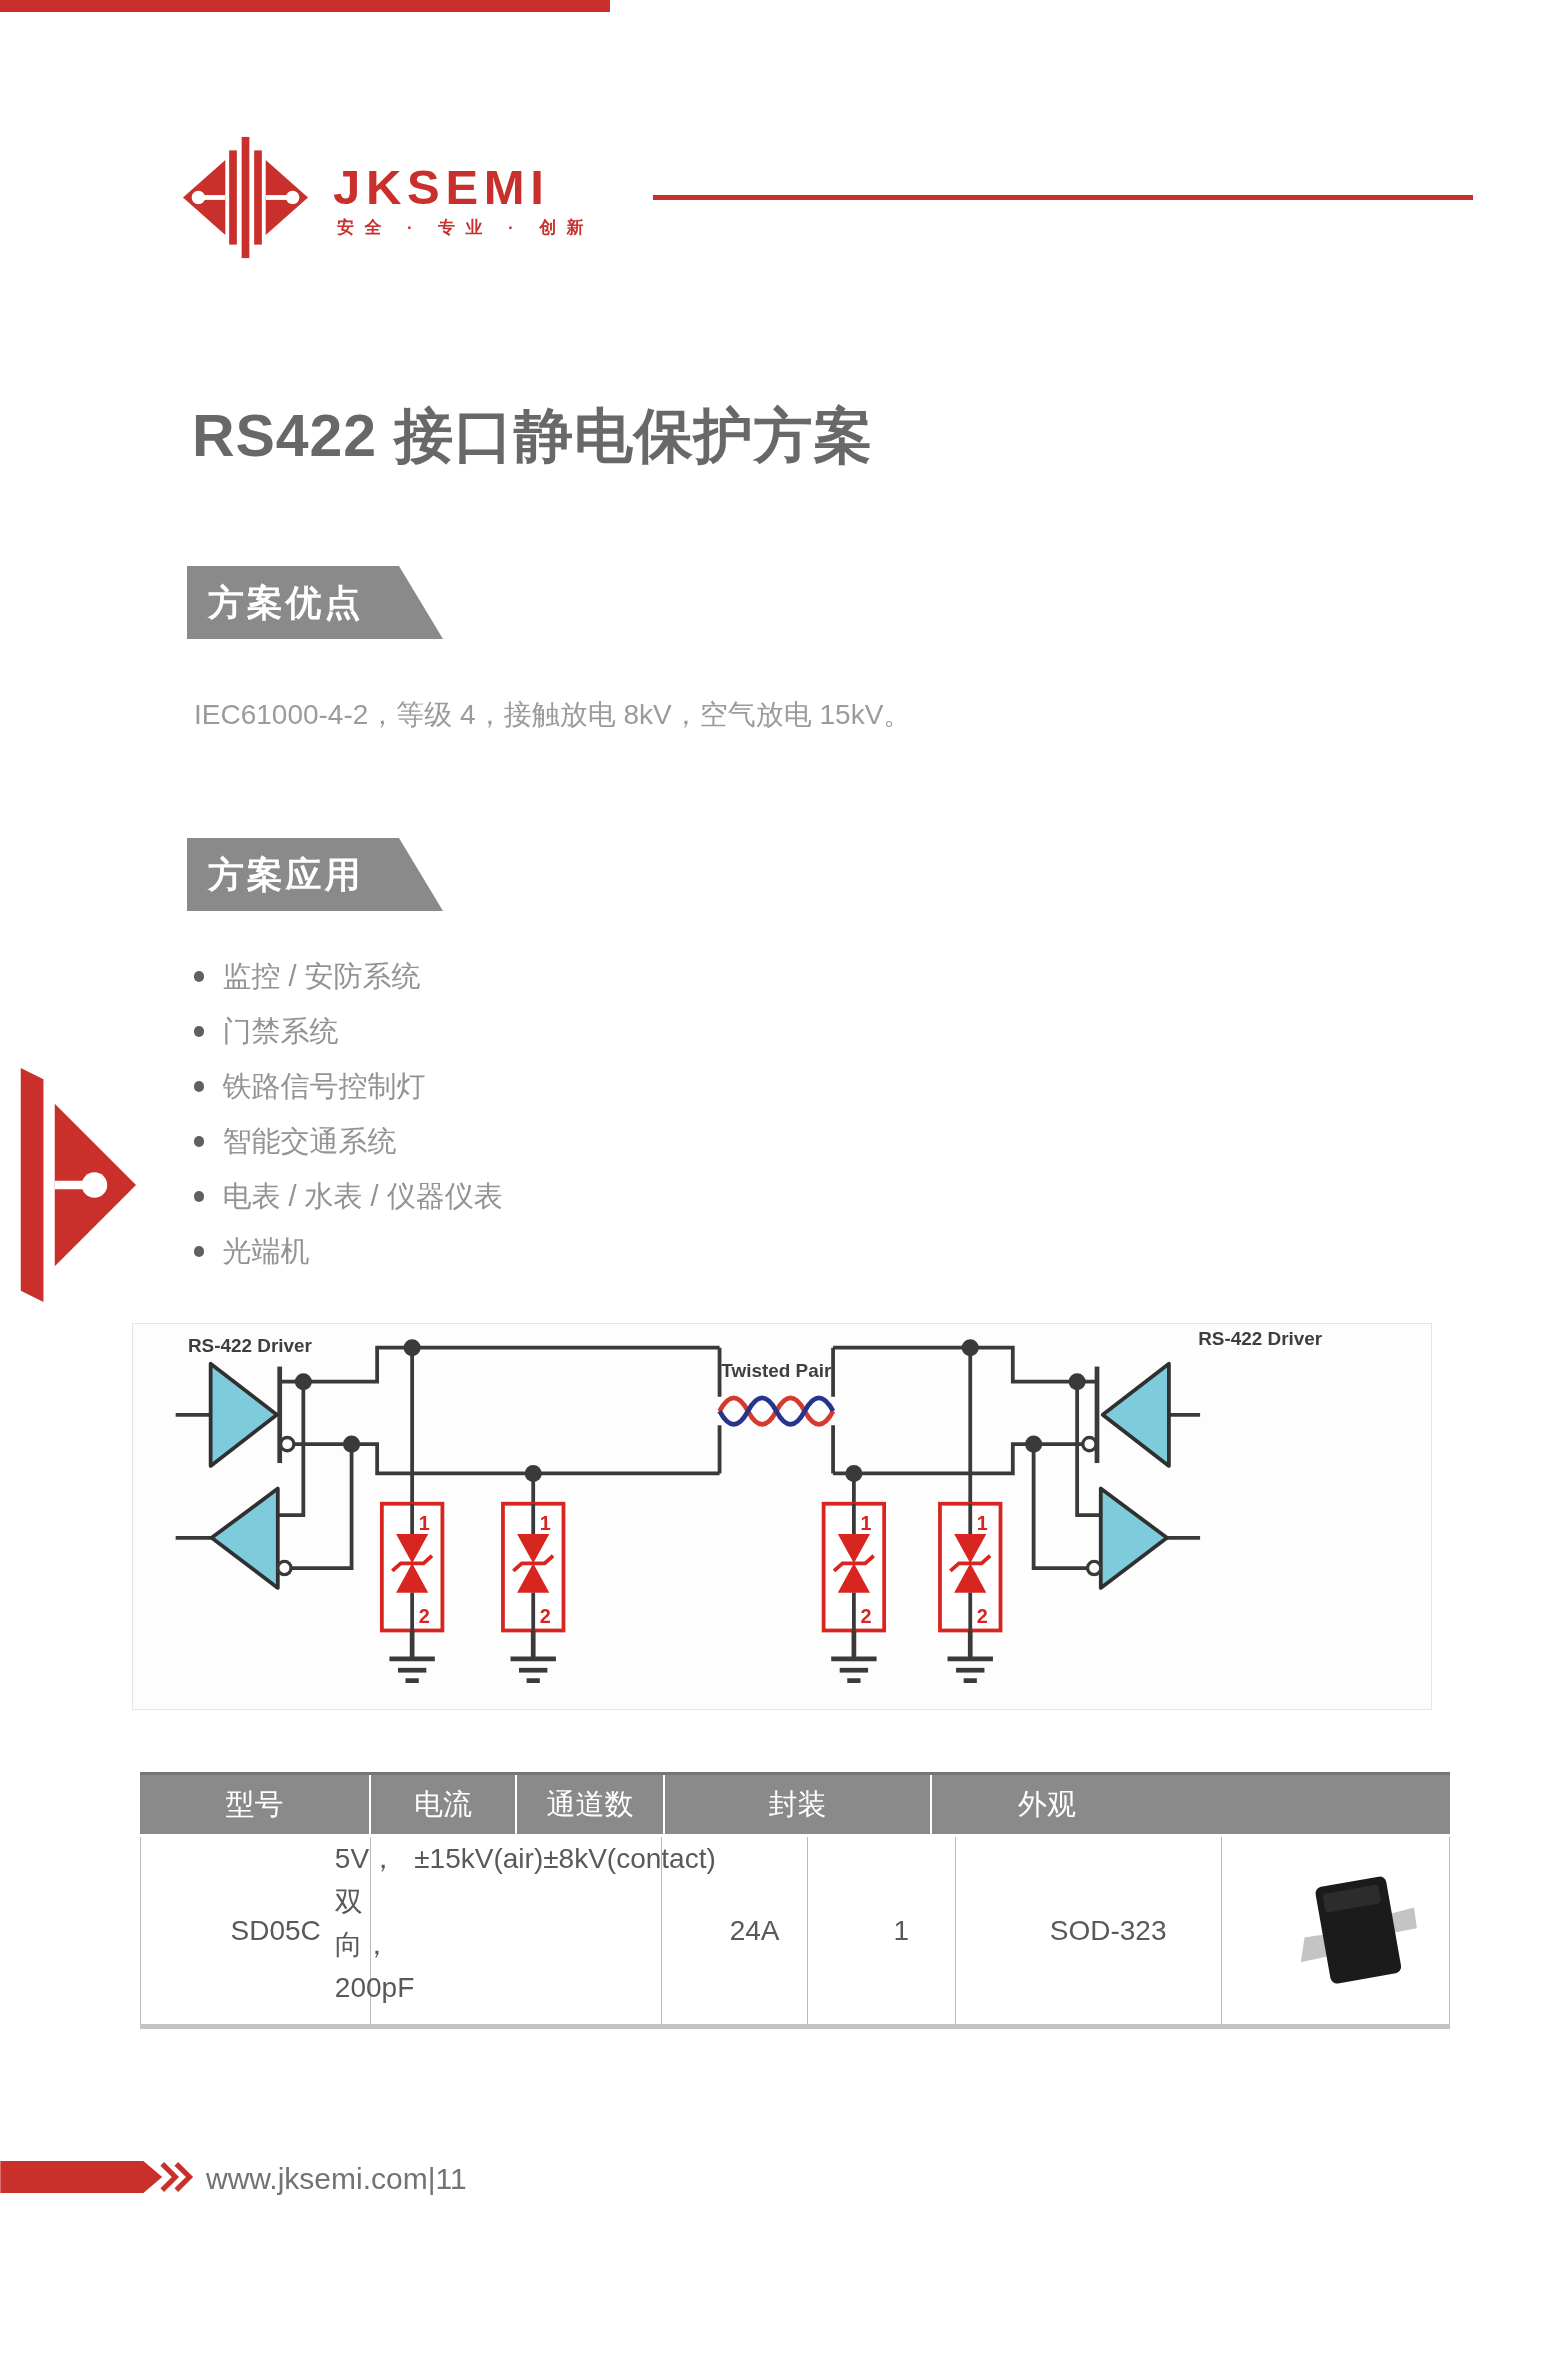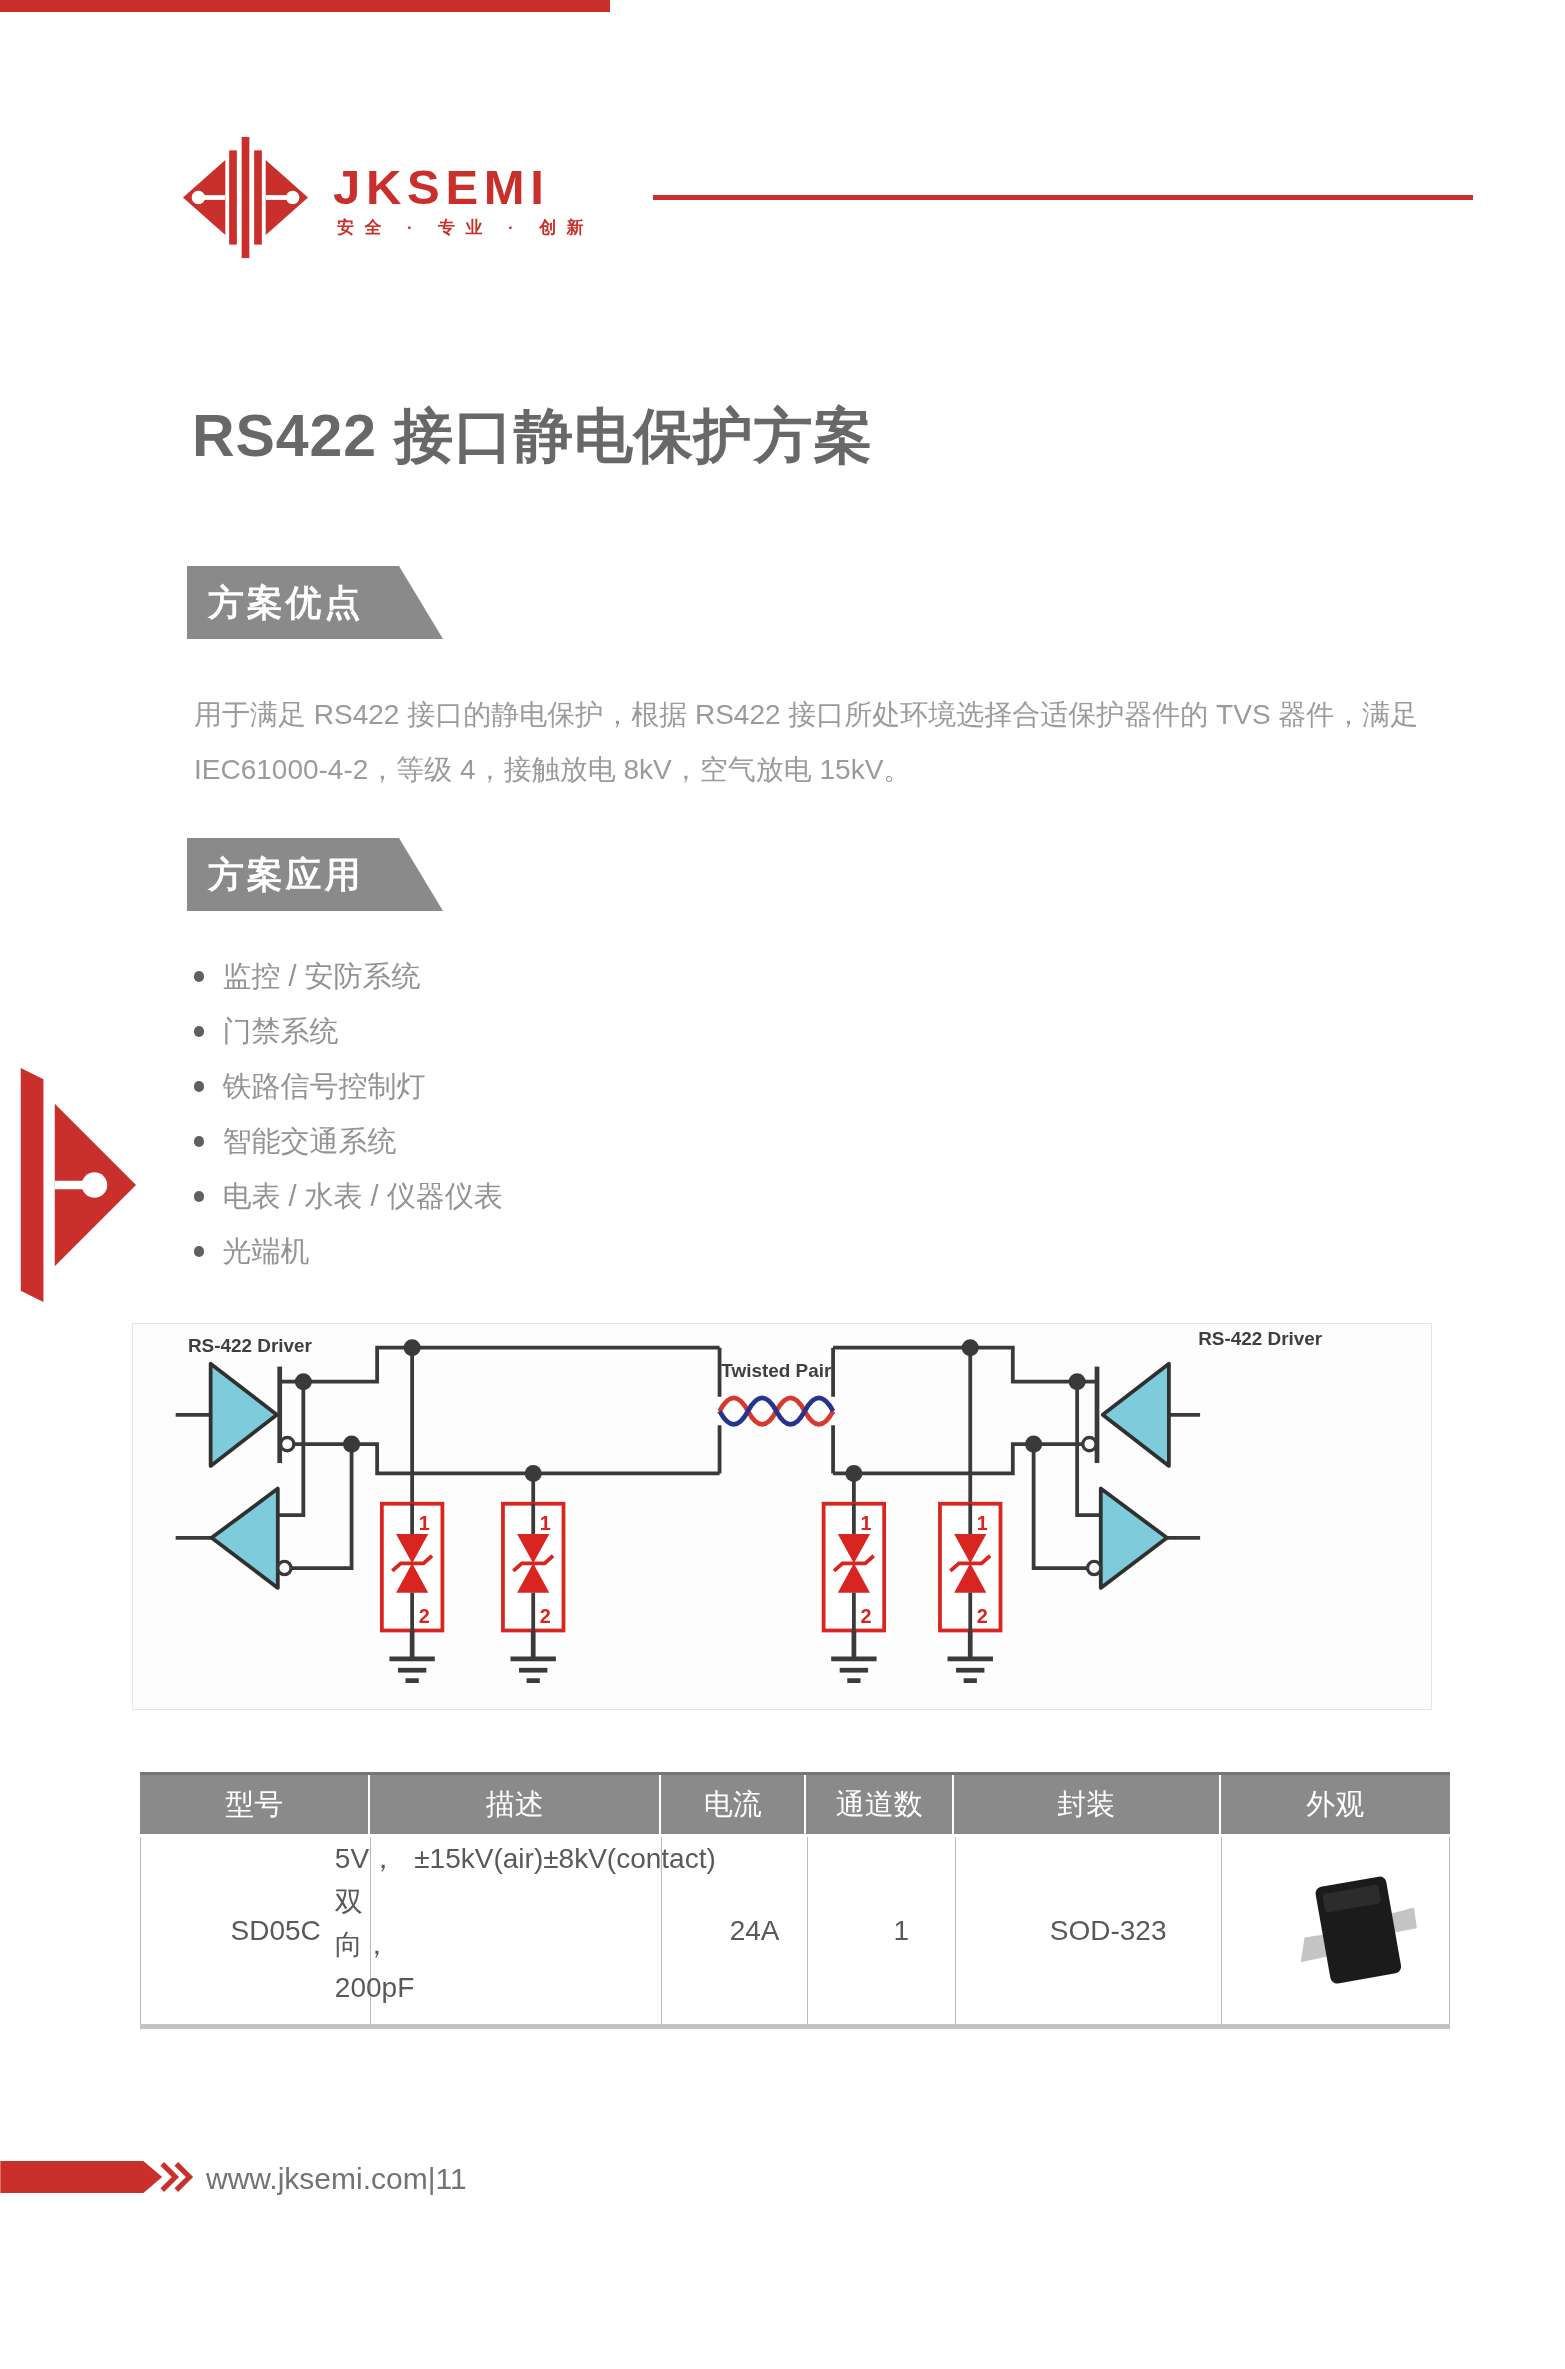--- a/index.html
+++ b/index.html
@@ -88,21 +88,20 @@
 <div class="abs brand-name">JKSEMI</div>
 <div class="abs brand-tagline">安全 · 专业 · 创新</div>
 <div class="abs brand-rule"></div>
 
 <div class="abs page-title">RS422 接口静电保护方案</div>
 
 <div class="abs banner banner1">
   <span>方案优点</span>
 </div>
 <div class="abs para">
-  <div>用于满足 RS422 接口的静电保护，根据 RS422 接口所处环境选择合适保护器件的 TVS 器件，满足</div>
   <div>IEC61000-4-2，等级 4，接触放电 8kV，空气放电 15kV。</div>
 </div>
 
 <div class="abs banner banner2">
   <span>方案应用</span>
 </div>
 <div class="abs apps">
   <div class="app-item">
     <span class="app-dot"></span>
     <span class="app-label">监控 / 安防系统</span>
@@ -215,21 +214,20 @@
   <use href="#gnd" x="885" y="354"></use>
 
   <text class="dlabel" x="58" y="30">RS-422 Driver</text>
   <text class="dlabel" x="1126" y="22">RS-422 Driver</text>
   <text class="dlabel" x="680" y="56" text-anchor="middle">Twisted Pair</text>
 </svg>
 
 <div class="abs ptable">
   <div class="thead">
     <span class="th c1">型号</span>
-    <span class="th c2">描述</span>
     <span class="th c3">电流</span>
     <span class="th c4">通道数</span>
     <span class="th c5">封装</span>
     <span class="th c6">外观</span>
   </div>
   <div class="tbody">
     <div class="td c1">SD05C</div>
     <div class="td c2 desc">
       <div>5V，双向，200pF</div>
       <div>±15kV(air)</div>

